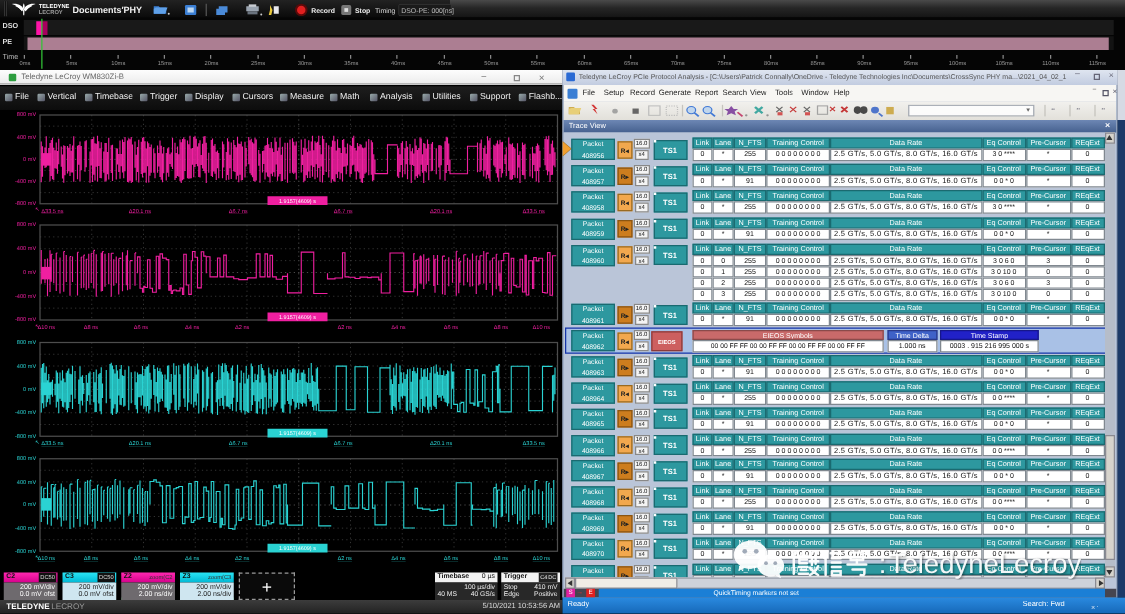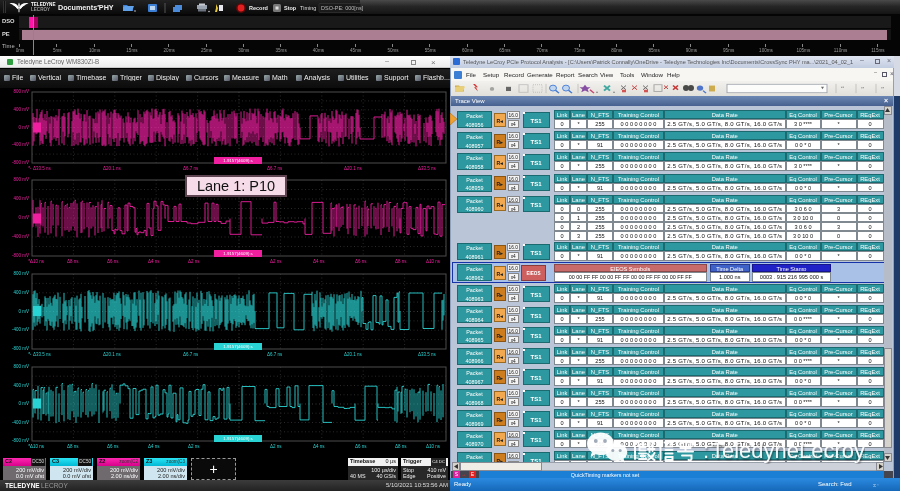--- a/index.html
+++ b/index.html
@@ -214,21 +214,20 @@
       <line x1="32" y1="385.5" x2="446" y2="385.5" stroke="#3a3a3a" stroke-width="0.7" stroke-dasharray="1,2.5"></line>
       <line x1="32" y1="394.8" x2="446" y2="394.8" stroke="#3a3a3a" stroke-width="0.7" stroke-dasharray="1,2.5"></line>
       <line x1="32" y1="404.0" x2="446" y2="404.0" stroke="#555" stroke-width="0.7" stroke-dasharray="1,2.5"></line>
       <line x1="32" y1="413.2" x2="446" y2="413.2" stroke="#3a3a3a" stroke-width="0.7" stroke-dasharray="1,2.5"></line>
       <line x1="32" y1="422.5" x2="446" y2="422.5" stroke="#3a3a3a" stroke-width="0.7" stroke-dasharray="1,2.5"></line>
       <line x1="32" y1="431.8" x2="446" y2="431.8" stroke="#3a3a3a" stroke-width="0.7" stroke-dasharray="1,2.5"></line>
       <rect x="32" y="367" width="414" height="74" fill="none" stroke="#4d4d4d" stroke-width="1"></rect>
       <path d="M33,389.4V417.5M33,389.4H34M35,390.6V413.4M35,390.6H37M38,385.8V419.5M41,387.6V420.5M41,387.6H43M43,390.1V414.2M43,390.1H44M44,387.6V414.0M44,387.6H45M46,393.1V415.5M46,393.1H47M48,391.6V413.9M49,386.8V421.1M51,389.8V416.6M53,391.2V416.4M56,387.3V423.2M56,387.3H58M59,393.4V422.0M62,383.6V415.1M62,383.6H63M64,390.1V421.4M68,385.9V419.3M68,385.9H69M70,384.2V420.1M72,384.3V411.3M72,384.3H73M74,391.7V417.3M74,391.7H76M76,390.7V423.0M78,388.0V416.8M78,388.0H79M81,389.5V417.6M81,389.5H82M83,392.2V412.2M83,392.2H84M86,389.5V415.0M86,389.5H87M88,390.7V417.4M88,390.7H89M90,387.9V411.4M92,383.6V416.4M92,383.6H93M94,388.2V414.6M96,384.4V411.5M99,389.7V423.0M103,391.3V412.5M104,390.2V410.7M104,390.2H106M107,391.8V417.6M107,391.8H108M110,388.2V411.2M110,388.2H111M112,384.3V418.7M114,390.3V418.2M116,393.3V420.8M116,393.3H117M118,392.7V417.8M120,403.5V385.2H123V383.9H125V385.8H128V388.7H130V418.2H133V388.5H136V414.6H139V391.0H141V390.1H143V389.2H146V418.9H148V413.5H149V413.7H151V386.9H153V417.9H155V416.4H156V385.2H158V415.2H160V414.0H163V389.7H165V392.9H167V417.1H168V414.0H169V385.2H171V418.0H173V393.2H176V421.8H177V414.6H178V419.8H180V387.9H183V422.8H186V423.3H188V420.0H189V391.4H191V416.3H193V414.4H195V390.2H196V389.5H199V415.5H201V389.2H203V384.7H205V419.8H208V391.9H210V420.6H213V416.6H215V419.2H217V418.1H219V388.6H221V390.2H223V388.1H224V419.1H227V387.4H229V418.4H230M230,403.5V420.1H242V386.5H255V420.7H265M265,403.5V389.4H267V406.5H269V407.6H276V388.7H279V406.5H283V406.5H287V387.0H290V406.5H292V407.6H295V385.8H298V406.5H300M300,403.5V419.9H309V385.6H323V422.4H332M332,403.5V390.7H334V406.5H338V407.3H344V408.5H347V408.3H350V407.4H355M355,403.5V420.2H365V386.2H377V420.1H378M378,403.5V407.4H385V407.7H389V407.3H392V408.9H395M395,390.1V421.3M395,390.1H397M397,386.8V422.6M398,392.0V411.5M398,392.0H400M401,392.2V413.8M401,392.2H402M402,386.4V413.1M402,386.4H404M405,389.2V410.7M405,389.2H406M407,388.8V417.5M410,389.9V412.2M412,388.6V411.1M414,389.3V419.4M416,393.2V416.5M418,392.1V422.3M418,392.1H420M420,387.9V419.7M423,390.6V415.8M426,392.2V411.7M428,384.4V411.1M428,384.4H430M431,391.4V411.4M434,393.0V416.0M437,385.2V422.2M437,385.2H438M439,386.6V418.6M439,386.6H440M441,390.4V420.0M443,384.0V417.3" fill="none" stroke="#2ad3d3" stroke-width="0.9"></path>
       <rect x="33" y="398.5" width="8" height="10" fill="#2ad3d3"></rect>
     </svg>
-<div class="abs tt" style="left:185px;top:175px;width:102px;height:22px;background:#f6dce8;border:2px solid #5d4450;font-size:14.5px;color:#111;text-align:center;line-height:18px">Lane 1: P10</div>
 <div class="abs tt" style="left:0;top:89.0px;width:29px;font-size:4.5px;color:#ef1fa0;text-align:right">800 mV</div>
     <div class="abs tt" style="left:0;top:106.8px;width:29px;font-size:4.5px;color:#ef1fa0;text-align:right">400 mV</div>
     <div class="abs tt" style="left:0;top:124.5px;width:29px;font-size:4.5px;color:#ef1fa0;text-align:right">0 mV</div>
     <div class="abs tt" style="left:0;top:142.2px;width:29px;font-size:4.5px;color:#ef1fa0;text-align:right">-400 mV</div>
     <div class="abs tt" style="left:0;top:160.0px;width:29px;font-size:4.5px;color:#ef1fa0;text-align:right">-800 mV</div>
     <div class="abs tt" style="left:214px;top:156.5px;width:48px;height:7px;background:#ef1fa0;font-size:4.4px;color:#fff;text-align:center;line-height:7px">1.9157(4609) s</div>
     <div class="abs tt" style="left:33px;top:166.0px;font-size:4.5px;color:#ef1fa0;text-decoration:underline">Δ33.5 ns</div>
     <div class="abs tt" style="left:103px;top:166.0px;font-size:4.5px;color:#ef1fa0;text-decoration:underline">Δ20.1 ns</div>
     <div class="abs tt" style="left:183px;top:166.0px;font-size:4.5px;color:#ef1fa0;text-decoration:underline">Δ6.7 ns</div>
     <div class="abs tt" style="left:267px;top:166.0px;font-size:4.5px;color:#ef1fa0;text-decoration:underline">Δ6.7 ns</div>

